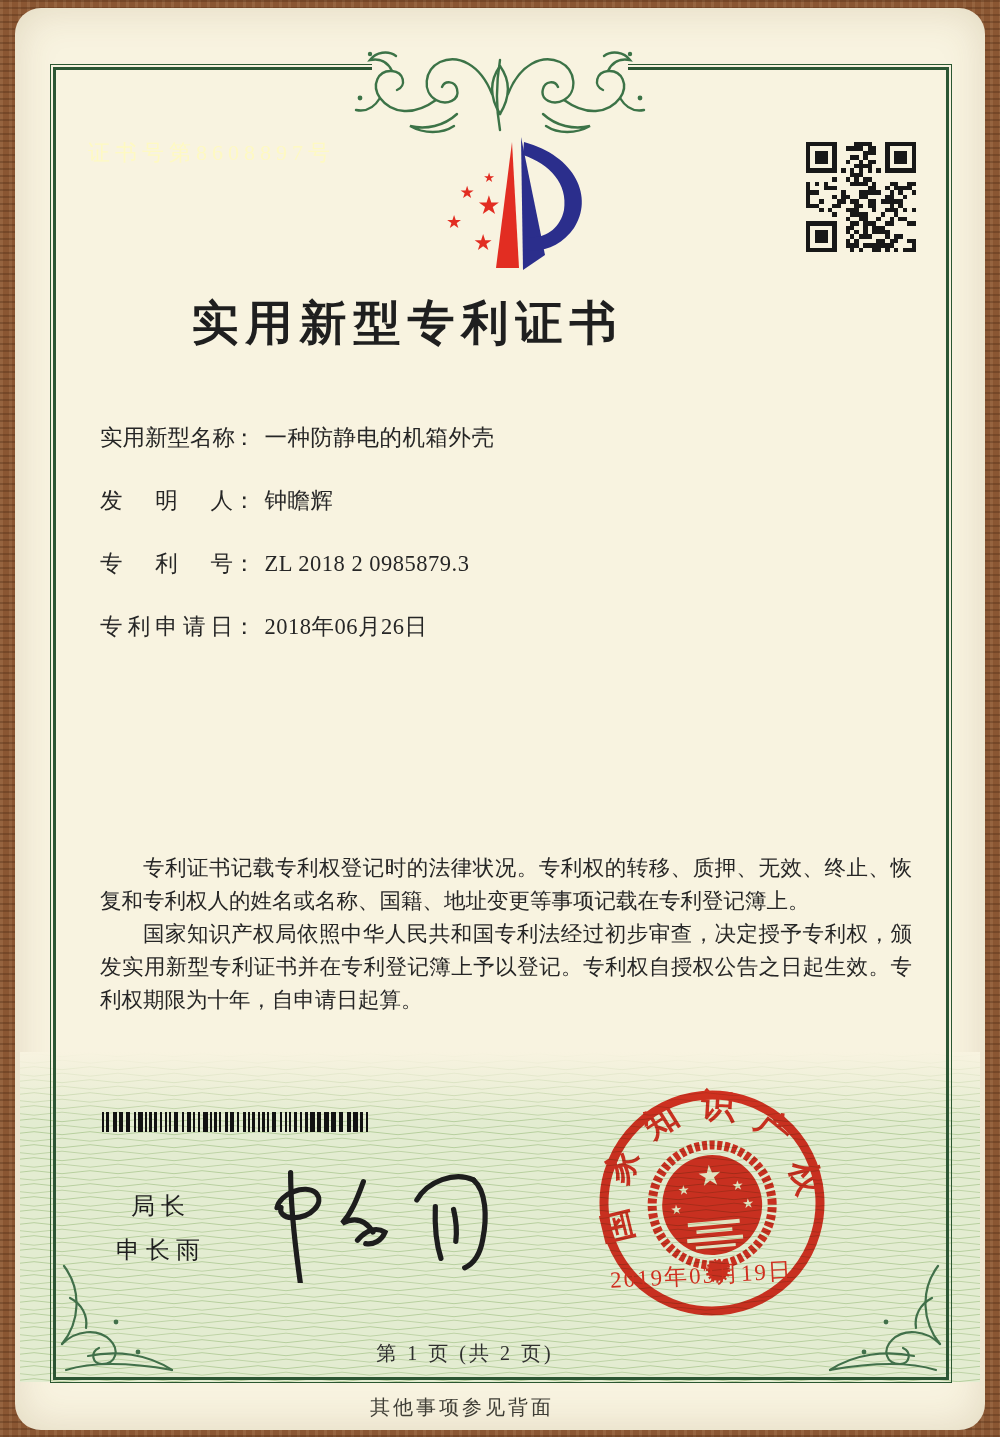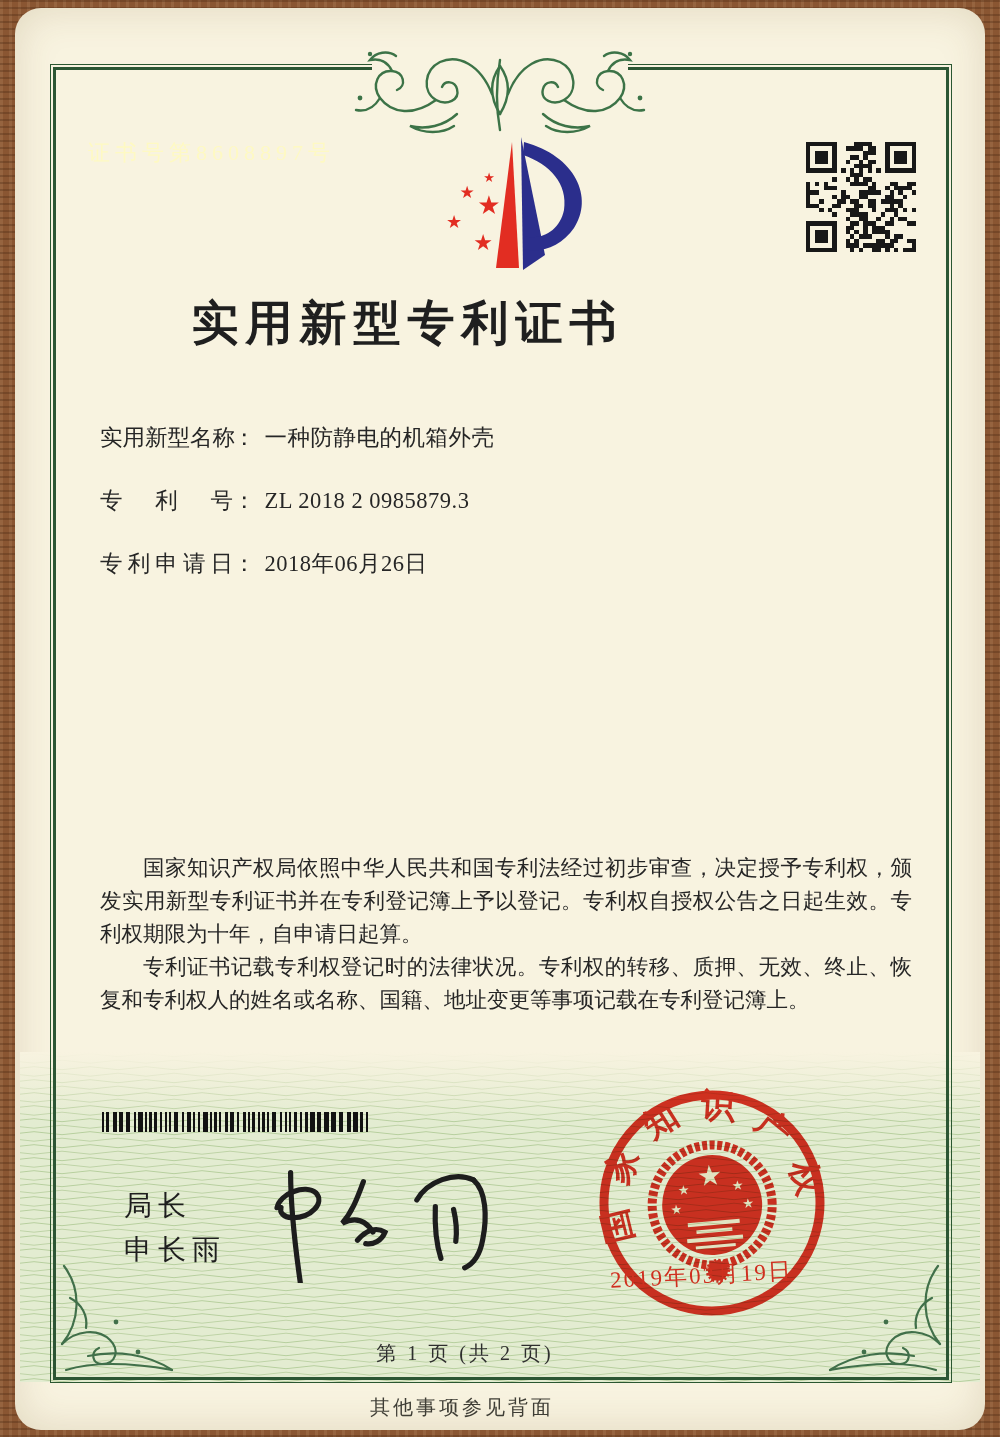--- a/index.html
+++ b/index.html
@@ -44,21 +44,21 @@
   .row.addr{margin-bottom:3px;}
   .row.addr .val{white-space:normal;width:580px;line-height:33px;}
   .grant-row{display:flex;line-height:28px;}
   .grant-row .pair2{margin-left:46px;}
 
   .paras{position:absolute;left:100px;top:852px;width:812px;font-size:21.5px;
     line-height:33px;text-align:justify;}
   .paras p{margin:0;text-indent:2em;}
 
   .barcode{position:absolute;left:102px;top:1112px;width:272px;height:20px;}
-  .director{position:absolute;left:124px;top:1184px;font-size:28px;line-height:44px;letter-spacing:6px;color:#1e1e1e;}
+  .director{position:absolute;left:116px;top:1184px;font-size:24px;line-height:44px;letter-spacing:6px;color:#1e1e1e;text-align:center;}
   .signature{position:absolute;left:268px;top:1158px;}
 
   .seal{position:absolute;left:588px;top:1079px;mix-blend-mode:multiply;opacity:.94;}
   .seal-date{position:absolute;left:610px;top:1260px;font-size:23px;letter-spacing:2px;
     color:#cf2f1f;transform:rotate(-3deg);white-space:nowrap;}
 
   .page-num{position:absolute;left:0;top:1340px;width:930px;text-align:center;
     font-size:20px;letter-spacing:3px;color:#2e2e2e;}
   .back-note{position:absolute;left:0;top:1394px;width:924px;text-align:center;
     font-size:20px;letter-spacing:3px;color:#3e3d35;}
@@ -438,30 +438,33 @@
     <rect x="24" y="24" width="1" height="1" fill="#181818"></rect>
   </svg>
 
 <div class="title">实用新型专利证书</div>
 
 <div class="fields">
   <div class="row">
     <span class="lbl">实用新型名称</span><span class="colon">：</span><span class="val">一种防静电的机箱外壳</span>
   </div>
   <div class="row">
+    <span class="lbl">发明人</span><span class="colon">：</span><span class="val">钟瞻辉</span>
+  </div>
+  <div class="row">
     <span class="lbl">专利号</span><span class="colon">：</span><span class="val">ZL 2018 2 0985879.3</span>
   </div>
   <div class="row">
     <span class="lbl">专利申请日</span><span class="colon">：</span><span class="val">2018年06月26日</span>
   </div>
 </div>
 
 <div class="paras">
+  <p>专利证书记载专利权登记时的法律状况。专利权的转移、质押、无效、终止、恢复和专利权人的姓名或名称、国籍、地址变更等事项记载在专利登记簿上。</p>
   <p>国家知识产权局依照中华人民共和国专利法经过初步审查，决定授予专利权，颁发实用新型专利证书并在专利登记簿上予以登记。专利权自授权公告之日起生效。专利权期限为十年，自申请日起算。</p>
-  <p>专利证书记载专利权登记时的法律状况。专利权的转移、质押、无效、终止、恢复和专利权人的姓名或名称、国籍、地址变更等事项记载在专利登记簿上。</p>
 </div>
 
 <svg class="barcode" viewBox="0 0 272 20" preserveAspectRatio="none">
     <rect x="0" y="0" width="2" height="20" fill="#121212"></rect>
     <rect x="4" y="0" width="3" height="20" fill="#121212"></rect>
     <rect x="11" y="0" width="4" height="20" fill="#121212"></rect>
     <rect x="17" y="0" width="4" height="20" fill="#121212"></rect>
     <rect x="24" y="0" width="4" height="20" fill="#121212"></rect>
     <rect x="32" y="0" width="2" height="20" fill="#121212"></rect>
     <rect x="36" y="0" width="5" height="20" fill="#121212"></rect>

